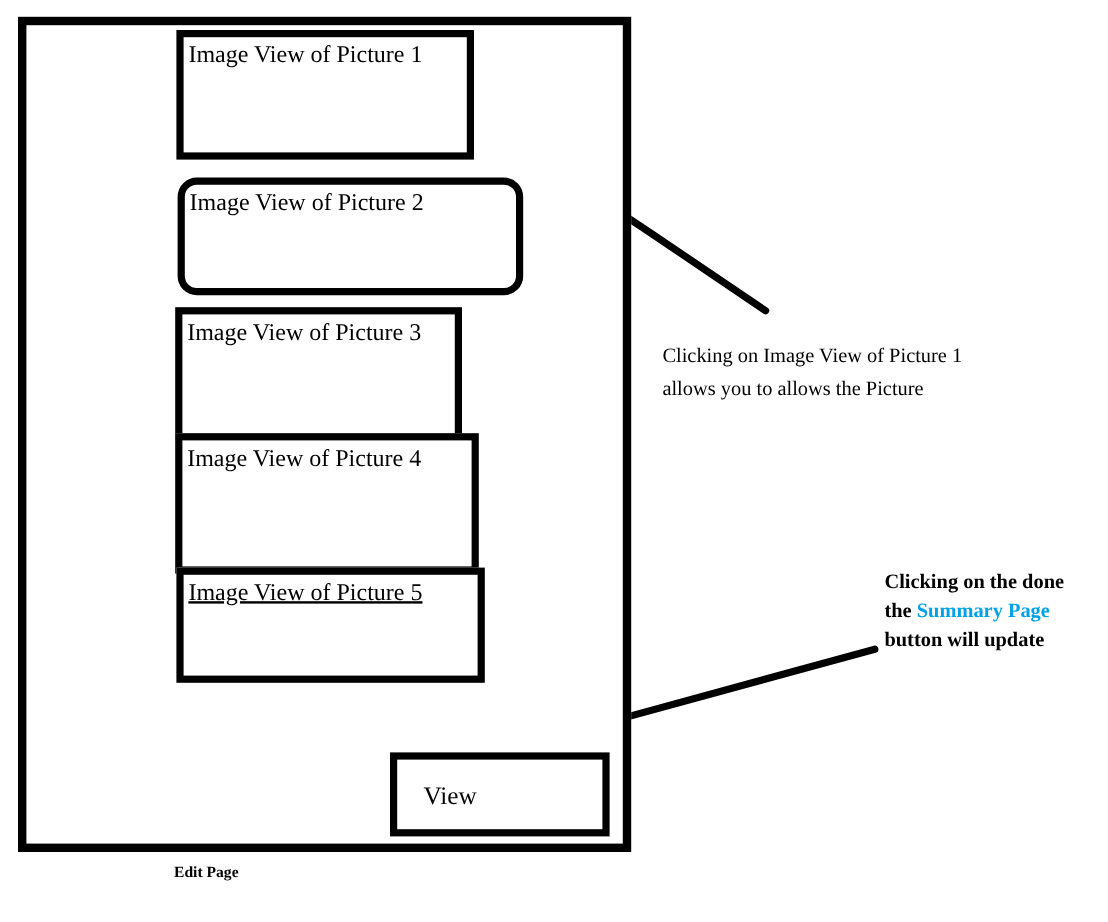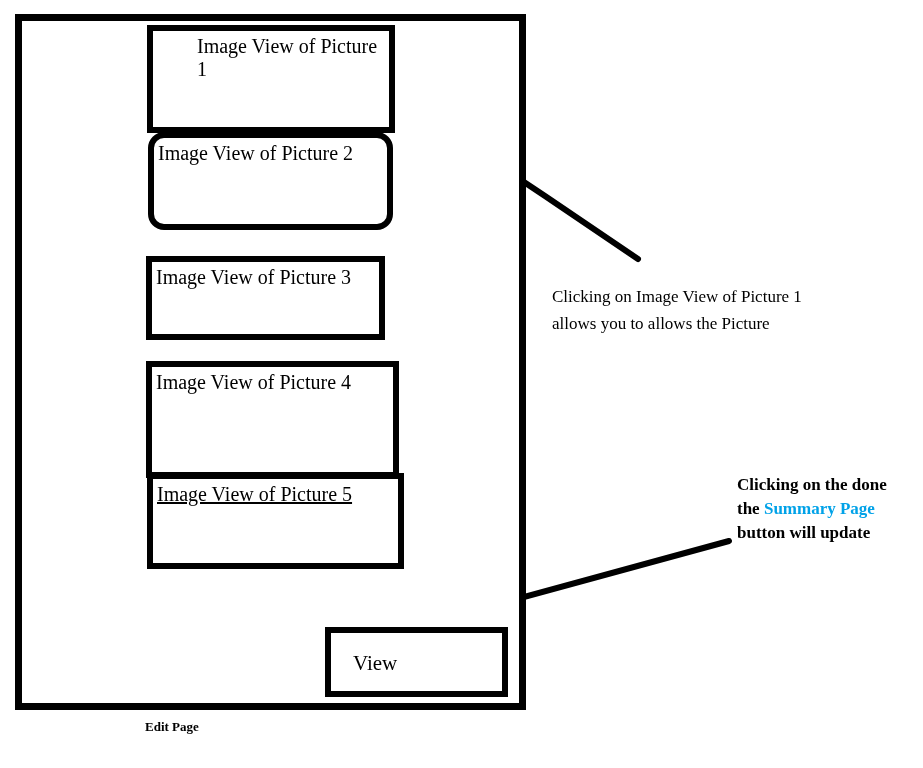--- a/index.html
+++ b/index.html
@@ -28,23 +28,23 @@
   }
   .imgbox {
     position: absolute;
     border: 6px solid #000000;
     box-sizing: border-box;
     background: #ffffff;
     font-size: 20px;
     line-height: 23px;
   }
   .imgbox span { display: block; padding: 4px 2px 0 4px; }
-  .b1 { left: 125px; top:   4px; width: 248px; height: 108px; padding-left: 40px; }
-  .b2 { left: 126px; top: 111px; width: 245px; height:  98px; border-radius: 16px; }
-  .b3 { left: 124px; top: 235px; width: 239px; height:  84px; }
+  .b1 { left: 125px; top:   4px; width: 248px; height: 108px; }
+  .b2 { left: 126px; top: 127px; width: 288px; height:  98px; border-radius: 16px; }
+  .b3 { left: 124px; top: 235px; width: 239px; height:  111px; }
   .b4 { left: 124px; top: 340px; width: 253px; height:  117px; }
   .b5 { left: 125px; top: 452px; width: 257px; height:  96px; text-decoration: underline; }
   .donebtn {
     position: absolute;
     left: 303px; top: 606px;
     width: 183px; height: 70px;
     border: 6px solid #000000;
     box-sizing: border-box;
     background: #ffffff;
     font-size: 21px;

